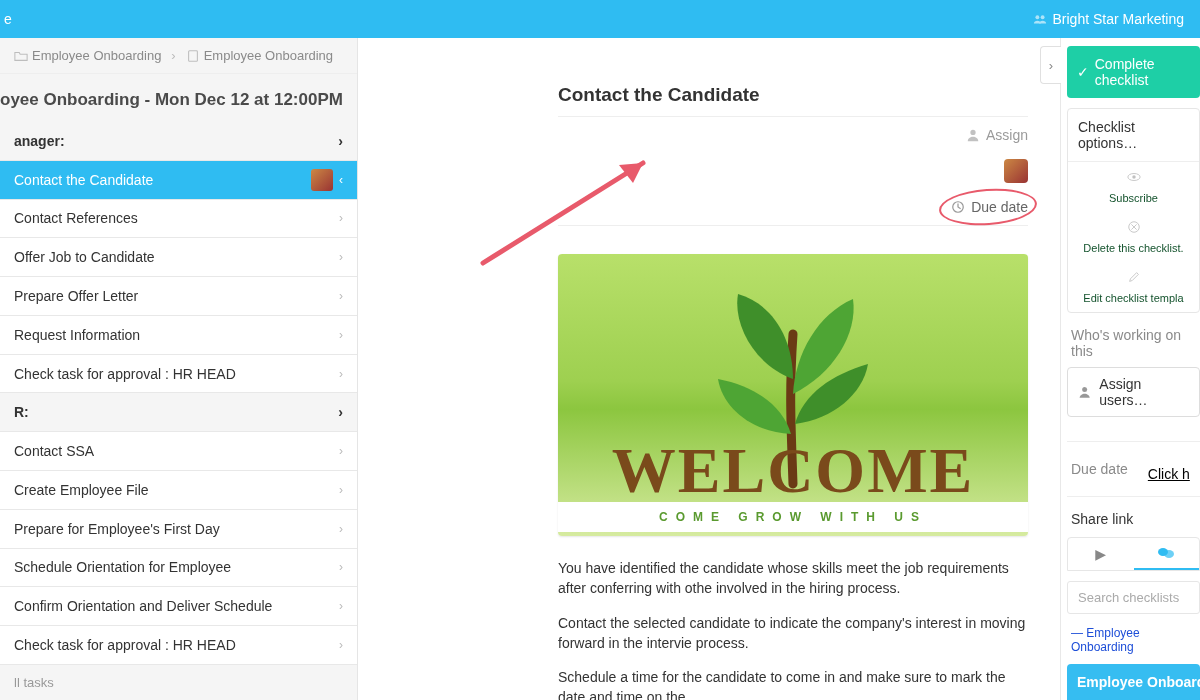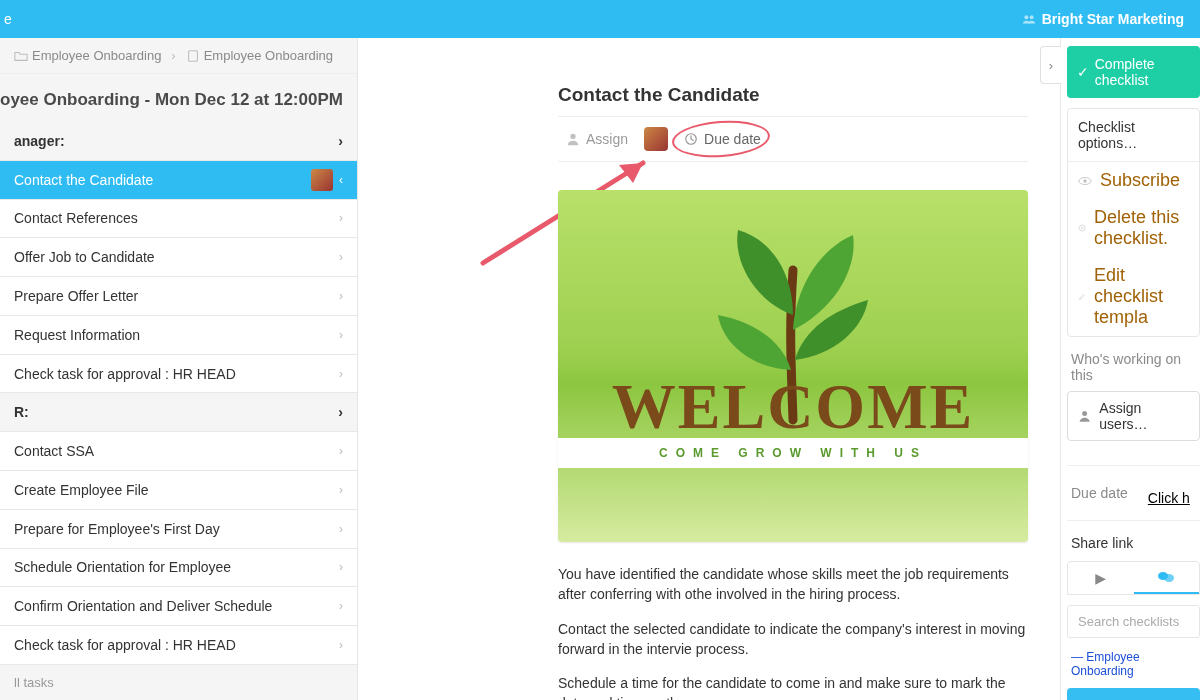--- a/index.html
+++ b/index.html
@@ -1,57 +1,57 @@
 <!DOCTYPE html>
 <html><head>
 <meta charset="utf-8">
 <style>
   * { box-sizing: border-box; margin: 0; padding: 0; }
   body { font-family: -apple-system, "Helvetica Neue", Arial, sans-serif; font-size: 14px; color: #333; background: #fff; width: 1200px; height: 700px; overflow: hidden; }
   .topbar { height: 38px; background: #2fbcf2; display: flex; align-items: center; color: #fff; padding: 0 16px; justify-content: flex-end; }
-  .topbar .brand { display: flex; align-items: center; gap: 6px; font-weight: 700; font-size: 14px; }
+  .topbar .brand { display: flex; align-items: center; gap: 6px; font-weight: 400; font-size: 14px; }
   .topbar .e { position: absolute; left: 0; top: 0; height: 38px; line-height: 38px; padding-left: 4px; color: #fff; }
   .layout { display: flex; height: 662px; }
   .left { width: 358px; flex: 0 0 358px; background: #f5f5f5; border-right: 1px solid #e5e5e5; display: flex; flex-direction: column; }
   .breadcrumb { display: flex; align-items: center; gap: 10px; padding: 10px 14px; color: #8a8a8a; font-size: 13px; border-bottom: 1px solid #eee; }
   .breadcrumb a { color: #8a8a8a; text-decoration: none; display: flex; align-items: center; gap: 4px; }
   .page-title { padding: 16px 8px 12px 0; font-weight: 700; color: #4a4a4a; font-size: 17px; }
   .section-head, .task-item { display: flex; align-items: center; justify-content: space-between; padding: 0 14px; height: 42px; border-bottom: 1px solid #e8e8e8; background: #fff; font-size: 14px; }
   .section-head { background: #f5f5f5; font-weight: 600; color: #333; }
   .task-item { cursor: pointer; color: #333; }
   .task-item .chev { color: #bbb; font-size: 12px; }
   .task-item.active { background: #2fbcf2; color: #fff; }
   .task-item.active .chev { color: #fff; }
   .task-item.active .avatar-sm { }
   .avatar-sm { width: 22px; height: 22px; border-radius: 3px; background: linear-gradient(135deg,#c84,#933); display: inline-block; margin-left: auto; margin-right: 6px; }
   .ll-tasks { padding: 10px 14px; color: #999; font-size: 13px; }
 
   .main { flex: 1; padding: 46px 0 0 200px; position: relative; overflow: hidden; }
   .task-title { font-size: 19px; font-weight: 700; color: #333; margin-bottom: 10px; }
-  .action-row { display: flex; align-items: center; gap: 16px; border-top: 1px solid #eee; border-bottom: 1px solid #eee; padding: 10px 0 10px 8px; width: 470px; }
+  .action-row { display: flex; align-items: flex-end; gap: 16px; border-top: 1px solid #eee; border-bottom: 1px solid #eee; padding: 10px 0 10px 8px; width: 470px; flex-direction: column; }
   .assign-btn { color: #9a9a9a; display: flex; align-items: center; gap: 6px; font-size: 14px; }
   .avatar-xs { width: 24px; height: 24px; border-radius: 4px; background: linear-gradient(135deg,#c84,#933); }
   .due-btn { color: #666; display: flex; align-items: center; gap: 6px; font-size: 14px; position: relative; }
   .due-circle { position: absolute; left: -12px; top: -10px; width: 98px; height: 36px; border: 2px solid #e85a6b; border-radius: 50%; transform: rotate(-4deg); pointer-events: none; }
   .arrow-annot { position: absolute; left: 115px; top: 110px; width: 220px; height: 120px; pointer-events: none; }
   .arrow-annot svg { width: 100%; height: 100%; }
 
-  .welcome-img { width: 470px; height: 352px; margin-top: 28px; background: linear-gradient(#b8e06a 0%, #9ed050 45%, #8cc63f 55%, #d6eba0 100%); border-radius: 4px; position: relative; overflow: hidden; box-shadow: 0 1px 2px rgba(0,0,0,.1); }
+  .welcome-img { width: 470px; height: 282px; margin-top: 28px; background: linear-gradient(#b8e06a 0%, #9ed050 45%, #8cc63f 55%, #d6eba0 100%); border-radius: 4px; position: relative; overflow: hidden; box-shadow: 0 1px 2px rgba(0,0,0,.1); }
   .welcome-img .welcome-text { position: absolute; width: 100%; text-align: center; top: 180px; font-size: 64px; font-weight: 800; color: #7a4a1b; letter-spacing: 2px; font-family: Georgia, serif; }
   .welcome-img .bar { position: absolute; top: 248px; left: 0; right: 0; background: #fff; height: 30px; display: flex; align-items: center; justify-content: center; color: #5a9a2f; letter-spacing: 8px; font-size: 12px; font-weight: 700; }
   .welcome-img .plant { position: absolute; top: 20px; left: 50%; transform: translateX(-50%); }
   .body-text { width: 470px; margin-top: 22px; font-size: 14px; color: #333; line-height: 1.45; }
   .body-text p { margin-bottom: 14px; }
 
   .rdrawer { width: 140px; flex: 0 0 140px; border-left: 1px solid #e8e8e8; background: #fff; padding: 8px 0 0 6px; position: relative; }
   .collapse-tab { position: absolute; left: -21px; top: 8px; width: 21px; height: 38px; background: #fff; border: 1px solid #e0e0e0; border-right: none; border-radius: 4px 0 0 4px; display: flex; align-items: center; justify-content: center; color: #888; font-size: 13px; }
   .btn-green { background: #1ecfa6; color: #fff; border-radius: 4px; padding: 10px 10px; font-size: 14px; display: flex; align-items: center; gap: 6px; font-weight: 500; margin-bottom: 10px; }
   .panel { border: 1px solid #e6e6e6; border-radius: 4px; margin-bottom: 14px; }
   .panel-head { padding: 10px 10px; color: #333; border-bottom: 1px solid #eee; font-size: 14px; }
-  .panel-item { padding: 8px 10px; color: #a16207; font-size: 18px; display: flex; align-items: center; gap: 8px; }
+  .panel-item { padding: 8px 10px; color: #14532d; font-size: 11px; display: flex; align-items: center; gap: 8px; flex-direction: column; }
   .r-label { color: #8a8a8a; font-size: 14px; margin: 8px 0 8px 4px; }
   .assign-users-btn { border: 1px solid #ddd; border-radius: 4px; padding: 8px 10px; display: flex; gap: 8px; align-items: center; font-size: 14px; color: #333; margin-bottom: 24px; }
   .due-row { display: flex; align-items: center; gap: 20px; border-top: 1px solid #eee; border-bottom: 1px solid #eee; padding: 14px 4px; margin-bottom: 14px; }
   .due-row .lbl { color: #8a8a8a; }
   .due-row .lnk { color: #000000; text-decoration: underline; margin-top: 10px; }
   .tabs { display: flex; border: 1px solid #e6e6e6; border-radius: 4px 4px 0 0; height: 34px; margin-top: 10px; }
   .tabs .tab { flex: 1; display: flex; align-items: center; justify-content: center; color: #888; }
   .tabs .tab.active { color: #2fbcf2; border-bottom: 2px solid #2fbcf2; }
   .search-box { border: 1px solid #e6e6e6; padding: 8px 10px; color: #aaa; font-size: 13px; margin-top: 10px; border-radius: 3px; }
   .cl-block { background: #36bdf1; color: #fff; border-radius: 4px; padding: 10px 10px 16px; margin-top: 10px; font-weight: 600; font-size: 14px; white-space: nowrap; overflow: hidden; }

